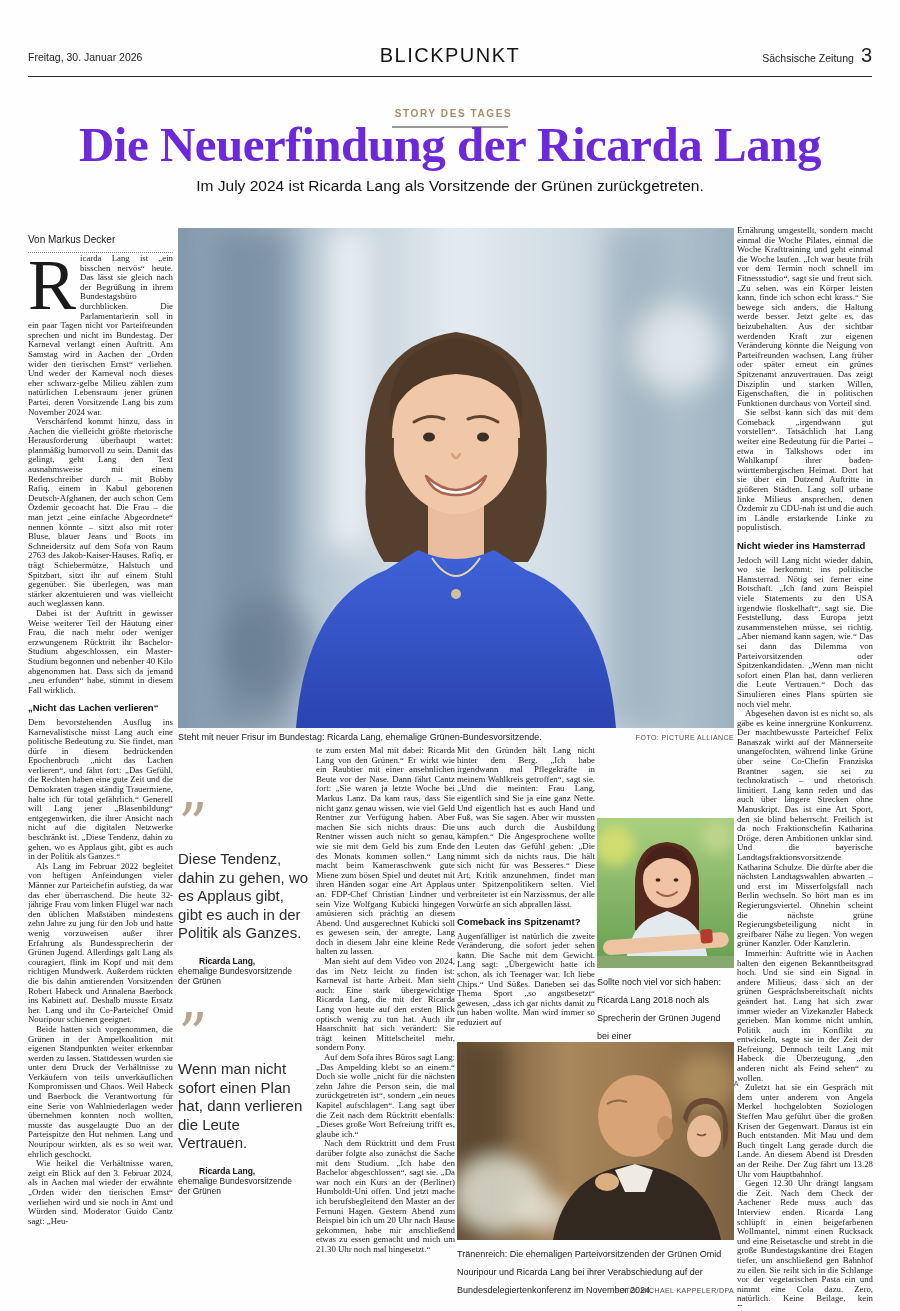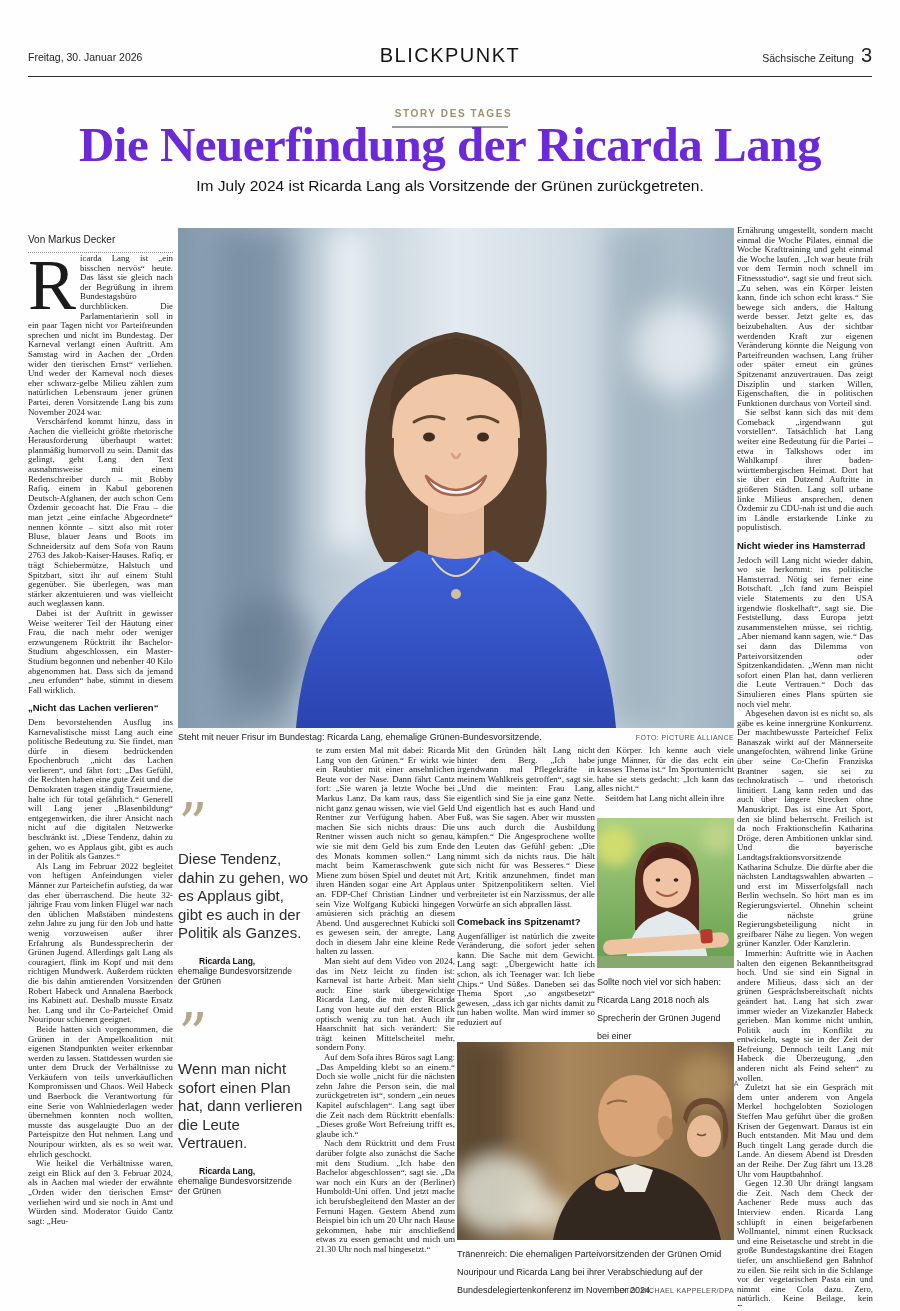--- a/index.html
+++ b/index.html
@@ -154,24 +154,20 @@
     <p class="ind">Auf dem Sofa ihres Büros sagt Lang: „Das Ampelding klebt so an einem.“ Doch sie wolle „nicht für die nächsten zehn Jahre die Person sein, die mal zurückgetreten ist“, sondern „ein neues Kapitel aufschlagen“. Lang sagt über die Zeit nach dem Rücktritt ebenfalls: „Dieses große Wort Befreiung trifft es, glaube ich.“</p>
     <p class="ind">Nach dem Rücktritt und dem Frust darüber folgte also zunächst die Sache mit dem Studium. „Ich habe den Bachelor abgeschlossen“, sagt sie. „Da war noch ein Kurs an der (Berliner) Humboldt-Uni offen. Und jetzt mache ich berufsbegleitend den Master an der Fernuni Hagen. Gestern Abend zum Beispiel bin ich um 20 Uhr nach Hause gekommen, habe mir anschließend etwas zu essen gemacht und mich um 21.30 Uhr noch mal hingesetzt.“</p>
   </div>
 
   <div class="col" style="left:457px; top:746px; width:138px; height:294px;">
     <p>Mit den Gründen hält Lang nicht hinter dem Berg. „Ich habe irgendwann mal Pflegekräfte in meinem Wahlkreis getroffen“, sagt sie. „Und die meinten: Frau Lang, eigentlich sind Sie ja eine ganz Nette. Und eigentlich hat es auch Hand und Fuß, was Sie sagen. Aber wir mussten uns auch durch die Ausbildung kämpfen.“ Die Angesprochene wollte den Leuten das Gefühl geben: „Die nimmt sich da nichts raus. Die hält sich nicht für was Besseres.“ Diese Art, Kritik anzunehmen, findet man unter Spitzenpolitikern selten. Viel verbreiteter ist ein Narzissmus, der alle Vorwürfe an sich abprallen lässt.</p>
     <p class="crosshead">Comeback ins Spitzenamt?</p>
     <p>Augenfälliger ist natürlich die zweite Veränderung, die sofort jeder sehen kann. Die Sache mit dem Gewicht. Lang sagt: „Übergewicht hatte ich schon, als ich Teenager war. Ich liebe Chips.“ Und Süßes. Daneben sei das Thema Sport „so angstbesetzt“ gewesen, „dass ich gar nichts damit zu tun haben wollte. Man wird immer so reduziert auf</p>
   </div>
 
-  <div class="col" style="left:597px; top:746px; width:137px; height:70px;">
-    <p>den Körper. Ich kenne auch viele junge Männer, für die das echt ein krasses Thema ist.“ Im Sportunterricht habe sie stets gedacht: „Ich kann das alles nicht.“</p>
-    <p class="ind">Seitdem hat Lang nicht allein ihre</p>
-  </div>
 
   <figure class="photo" style="left:597px; top:818px; width:137px; height:150px;">
     <svg viewBox="0 0 137 150" width="137" height="150">
       <defs>
         <linearGradient id="bgGreen" x1="0" y1="0" x2="0" y2="1">
           <stop offset="0" stop-color="#a9cf80"></stop>
             <stop offset="1" stop-color="#659e50"></stop>
         </linearGradient>
         <filter id="soft2" x="-30%" y="-30%" width="160%" height="160%">
             <feGaussianBlur stdDeviation="6"></feGaussianBlur>

